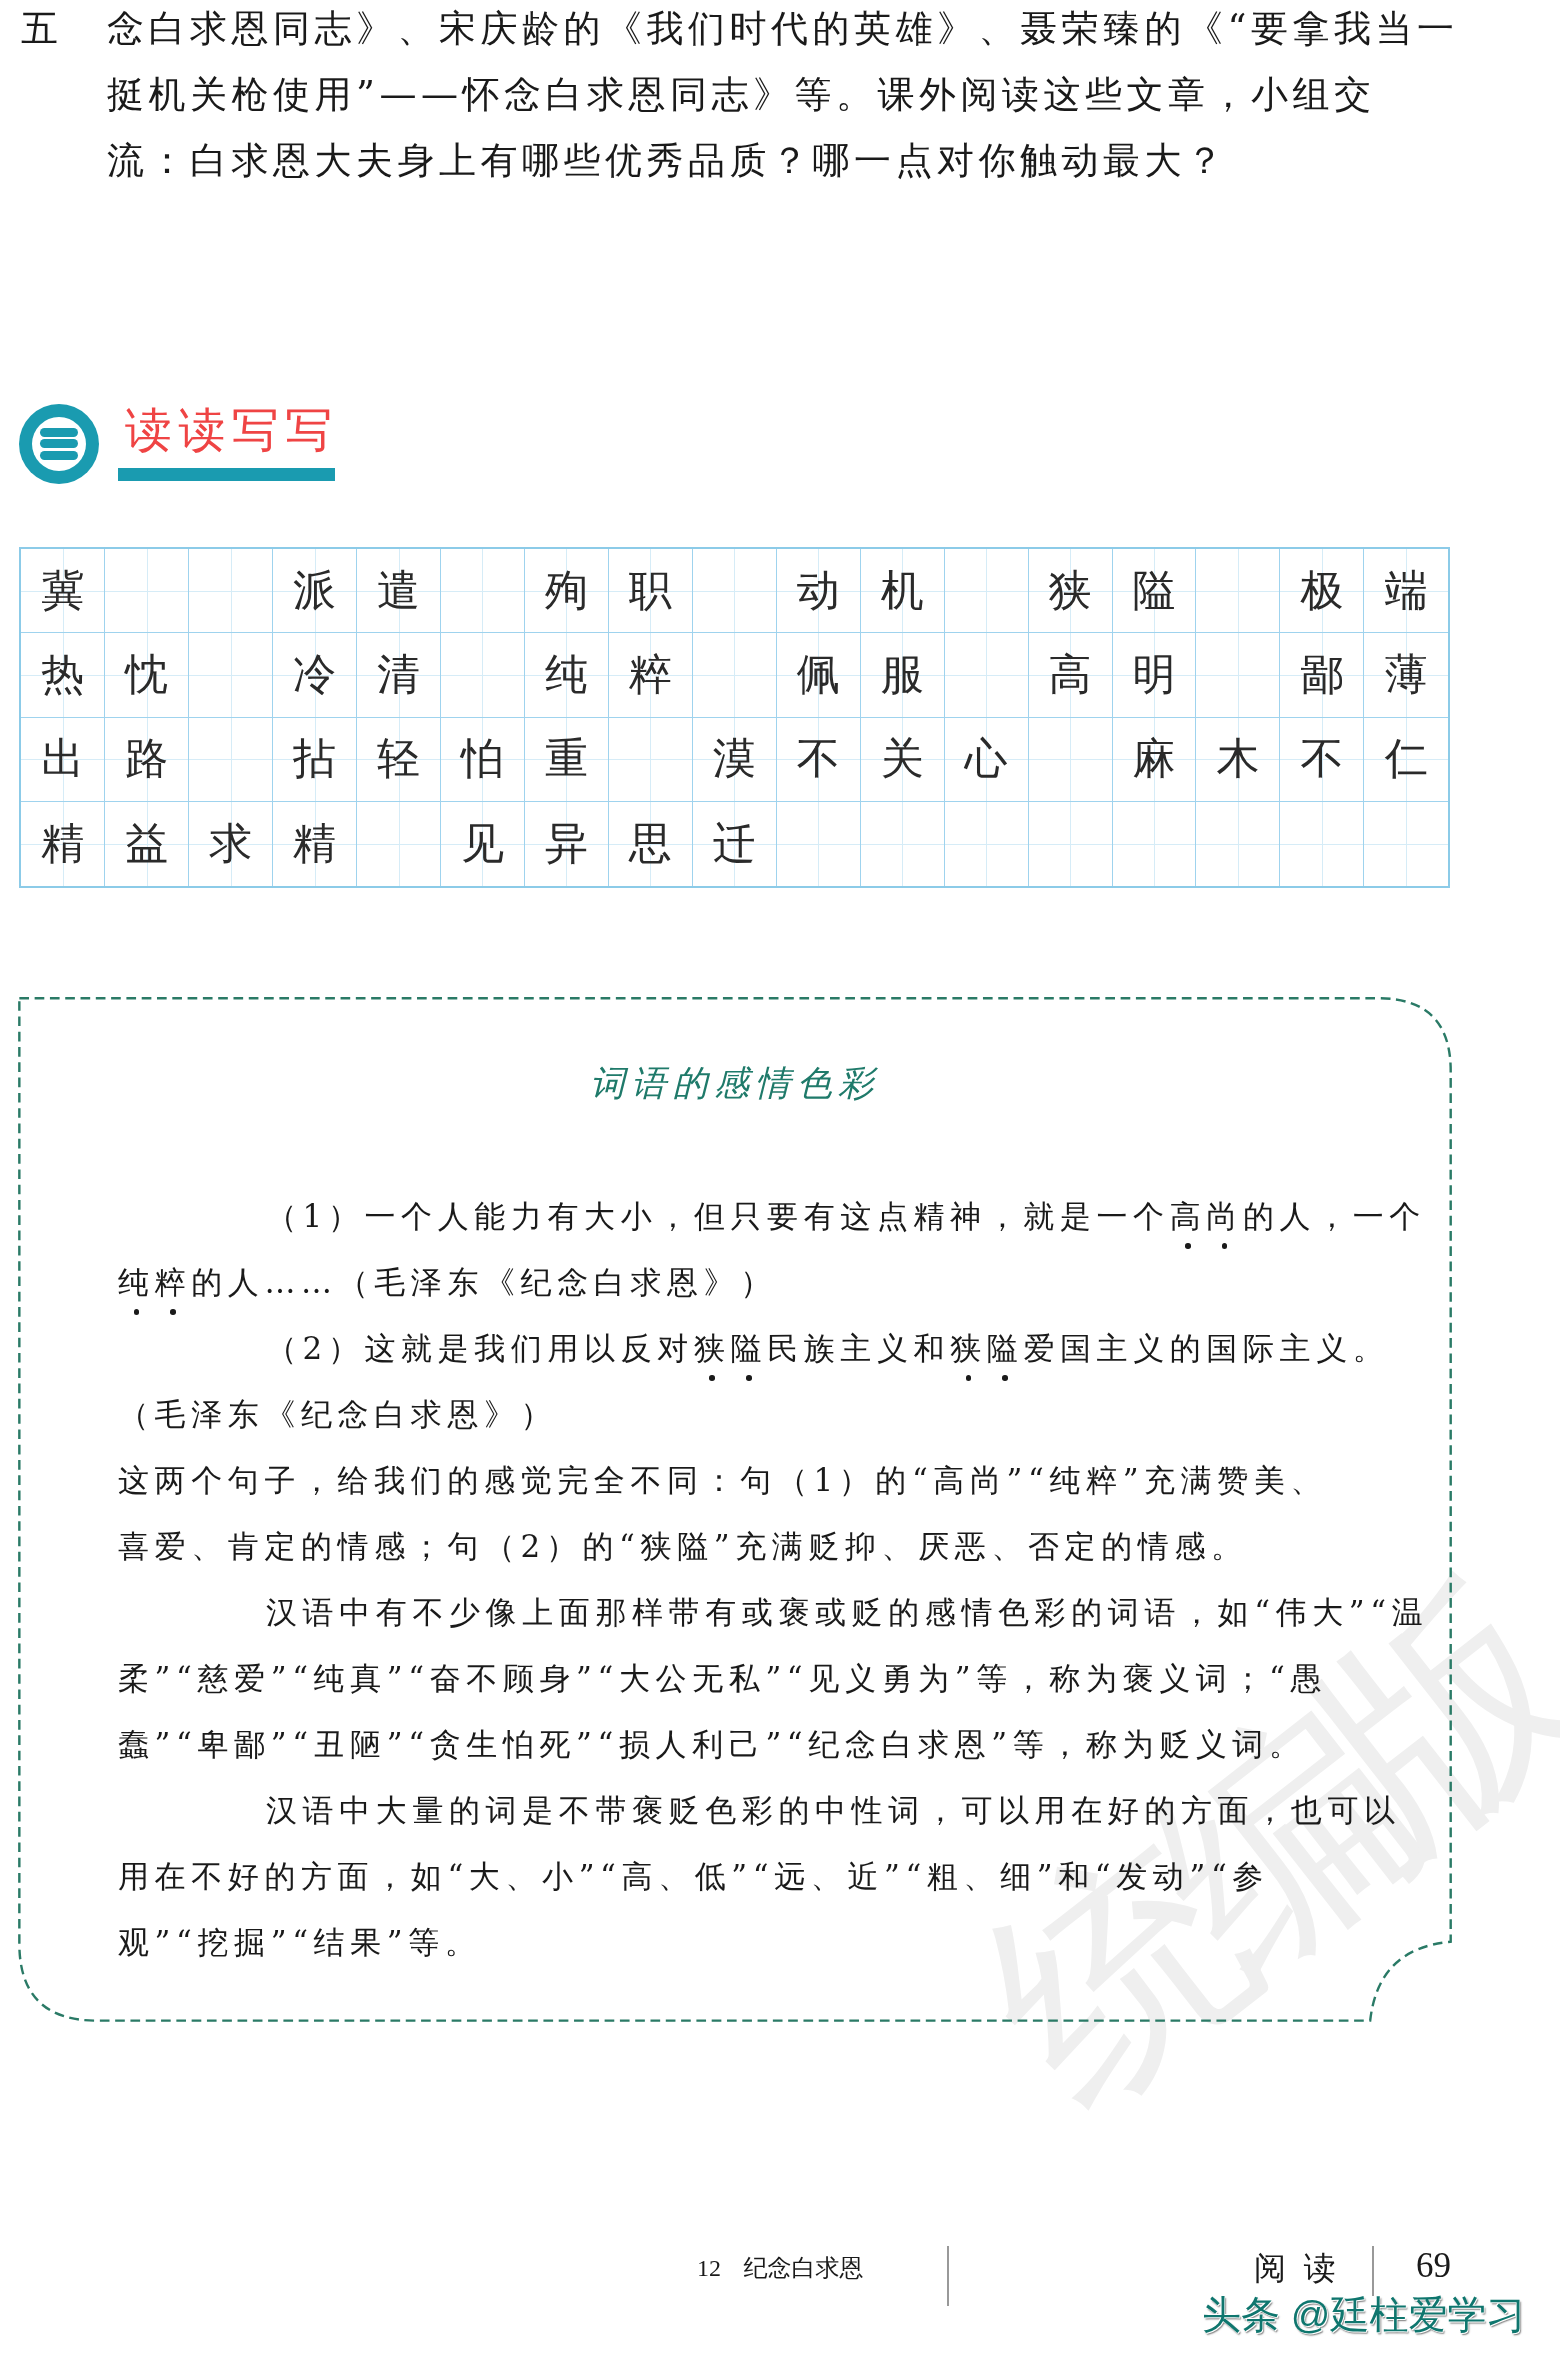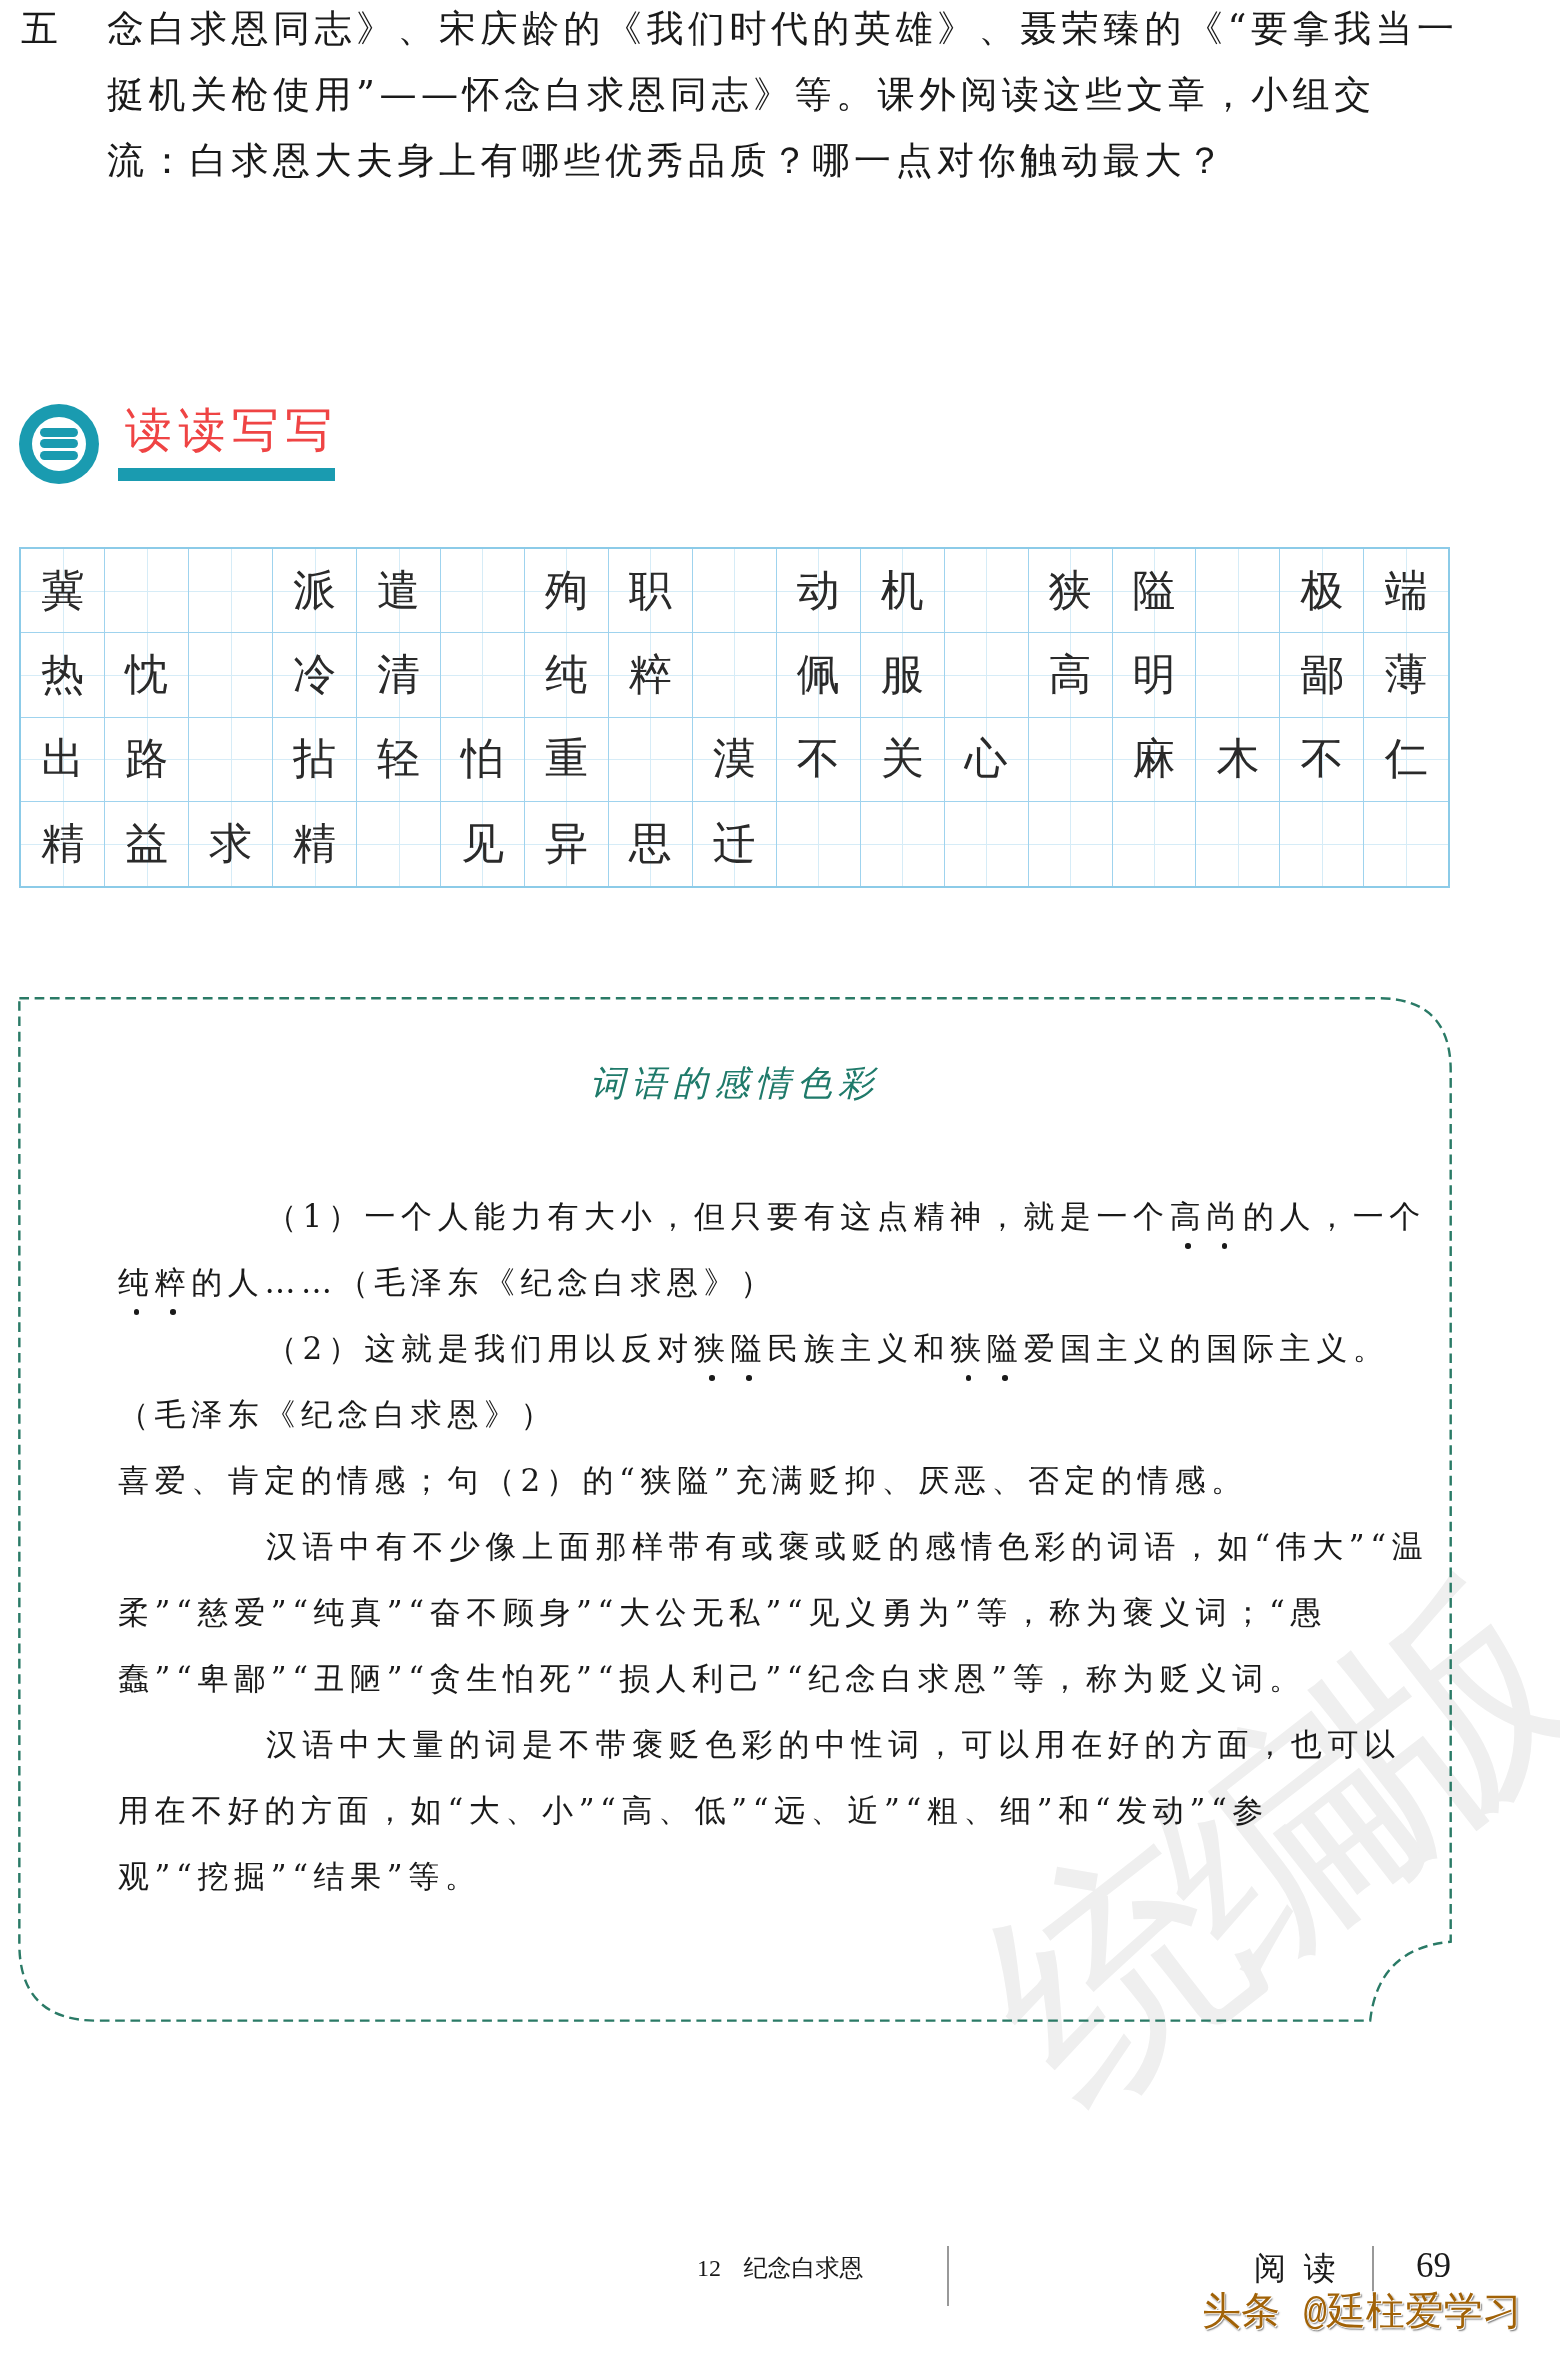--- a/index.html
+++ b/index.html
@@ -53,21 +53,21 @@
 
   
   .foot-lesson { left:697px; top:2246px; font-size:24px; line-height:45px; white-space:nowrap;
                  font-family:Liberation Serif, serif; }
   .foot-lesson .num { margin-right:22.5px; }
   .foot-div1 { left:947px; top:2246px; width:1.6px; height:60px; background:#999; }
   .foot-section { left:1254px; top:2246px; font-size:32px; line-height:45px; letter-spacing:17.7px; white-space:nowrap; }
   .foot-div2 { left:1372px; top:2246px; width:1.6px; height:50px; background:#999; }
   .foot-page { left:1416px; top:2242px; font-size:35px; line-height:48px; font-family:"Liberation Serif",serif; }
   .source-tag { left:1202px; top:2292px; font-size:39px; line-height:45px; white-space:nowrap;
-                font-family:Liberation Mono, monospace; color:#a16207;
+                font-family:Liberation Sans, sans-serif; color:#0f766e;
                 text-shadow:0.8px 0.8px 0 #fff, -0.8px -0.8px 0 #fff, 1.6px 1.6px 1.6px #777; }
 </style>
 </head>
 <body>
 
 <div class="abs wm">统编版</div>
 
 <div class="abs ex-num">五</div>
 <div class="abs ex-lines">
   <div class="ex-line">念白求恩同志》、宋庆龄的《我们时代的英雄》、聂荣臻的《“要拿我当一</div>
@@ -294,20 +294,21 @@
 <svg class="abs box-svg" width="1561" height="2366" viewBox="0 0 1939 2939">
   <path d="M24 1240 L1712 1240 Q1802 1240 1802 1330 L1802 2412 Q1712 2420 1702 2510 L120 2510 Q24 2510 24 2414 Z" fill="none" stroke="#2a7a66" stroke-width="3" stroke-dasharray="12 7"></path>
 </svg>
 
 <div class="abs box-title">词语的感情色彩</div>
 <div class="abs box-body" id="box-body">
     <div class="bline indent"><span>（1）一个人能力有大小，但只要有这点精神，就是一个</span><span class="dot">高</span><span class="dot">尚</span><span>的人，一个</span></div>
     <div class="bline"><span class="dot">纯</span><span class="dot">粹</span><span>的人……（毛泽东《纪念白求恩》）</span></div>
     <div class="bline indent"><span>（2）这就是我们用以反对</span><span class="dot">狭</span><span class="dot">隘</span><span>民族主义和</span><span class="dot">狭</span><span class="dot">隘</span><span>爱国主义的国际主义。</span></div>
     <div class="bline"><span>（毛泽东《纪念白求恩》）</span></div>
+    <div class="bline"><span>这两个句子，给我们的感觉完全不同：句（1）的“高尚”“纯粹”充满赞美、</span></div>
     <div class="bline"><span>喜爱、肯定的情感；句（2）的“狭隘”充满贬抑、厌恶、否定的情感。</span></div>
     <div class="bline indent"><span>汉语中有不少像上面那样带有或褒或贬的感情色彩的词语，如“伟大”“温</span></div>
     <div class="bline"><span>柔”“慈爱”“纯真”“奋不顾身”“大公无私”“见义勇为”等，称为褒义词；“愚</span></div>
     <div class="bline"><span>蠢”“卑鄙”“丑陋”“贪生怕死”“损人利己”“纪念白求恩”等，称为贬义词。</span></div>
     <div class="bline indent"><span>汉语中大量的词是不带褒贬色彩的中性词，可以用在好的方面，也可以</span></div>
     <div class="bline"><span>用在不好的方面，如“大、小”“高、低”“远、近”“粗、细”和“发动”“参</span></div>
     <div class="bline"><span>观”“挖掘”“结果”等。</span></div>
   </div>
 
 <div class="abs foot-lesson">

